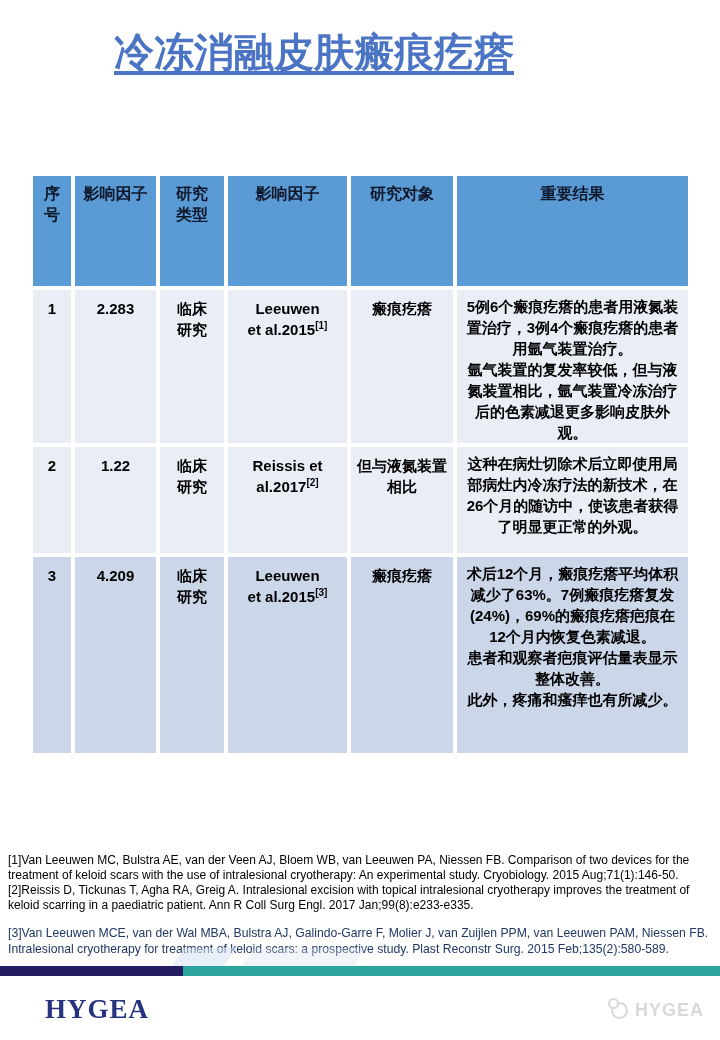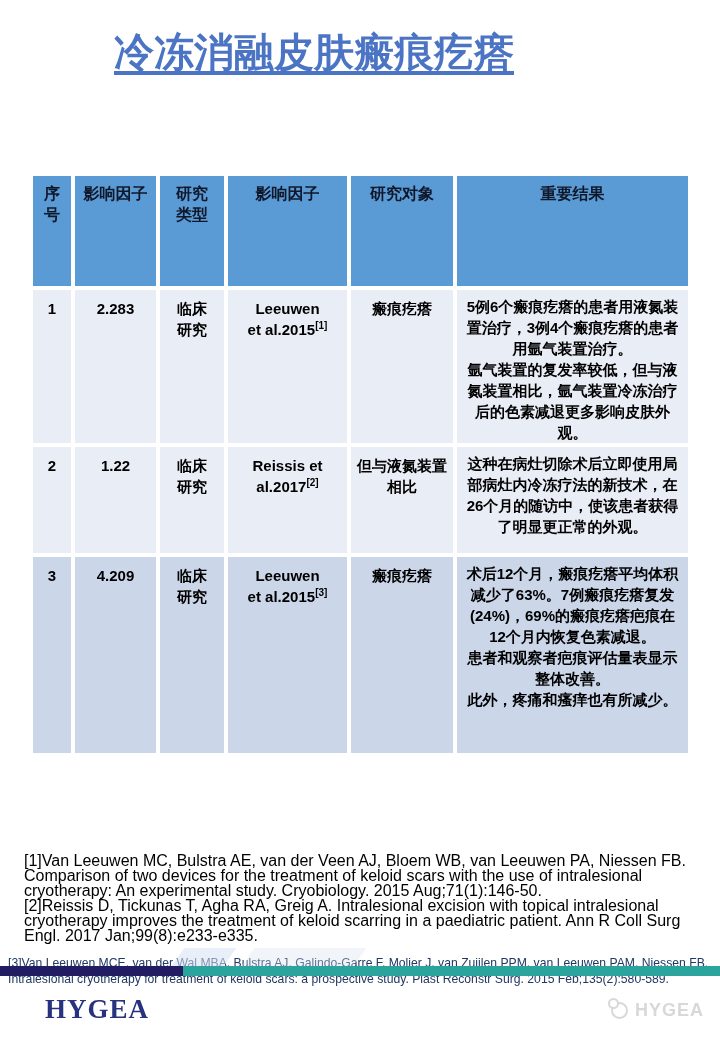--- a/index.html
+++ b/index.html
@@ -40,21 +40,21 @@
   tr.r1 td{background:var(--row-light);height:152px;}
   tr.r2 td{background:var(--row-light);height:106px;}
   tr.r3 td{background:var(--row-dark);height:196px;}
   .subject-cell{font-size:16px;line-height:22px;}
   .results-cell{text-align:right;padding:6px 8px 0 8px !important;
     font-size:15px;line-height:22px;}
   .narrow-1{display:inline-block;width:18px;}
   .narrow-2{display:inline-block;width:36px;}
   sup{font-size:10px;line-height:0;}
   .refs{position:absolute;top:853px;left:8px;width:705px;}
-  .ref-std{font-size:16px;line-height:15px;color:#000;margin-left:16px;}
+  .ref-std{font-size:12px;line-height:15px;color:#000;}
   .ref-blue{font-size:12.2px;line-height:16px;color:var(--ref3-color);margin-top:12px;}
   .deco{position:absolute;top:948px;height:18px;background:#D6E2F2;}
   .deco1{left:178px;width:52px;transform:skewX(-35deg);opacity:.55;}
   .deco2{left:248px;width:112px;transform:skewX(-35deg);opacity:.35;}
   .bar-teal{position:absolute;top:966px;left:0;width:720px;height:10px;background:var(--bar-teal);}
   .bar-navy{position:absolute;top:966px;left:0;width:183px;height:10px;background:var(--bar-navy);}
   .logo{
     position:absolute;left:45px;top:994px;
     font-family:"Liberation Serif", serif;font-weight:bold;font-size:27px;
     color:var(--logo-color);letter-spacing:1px;

